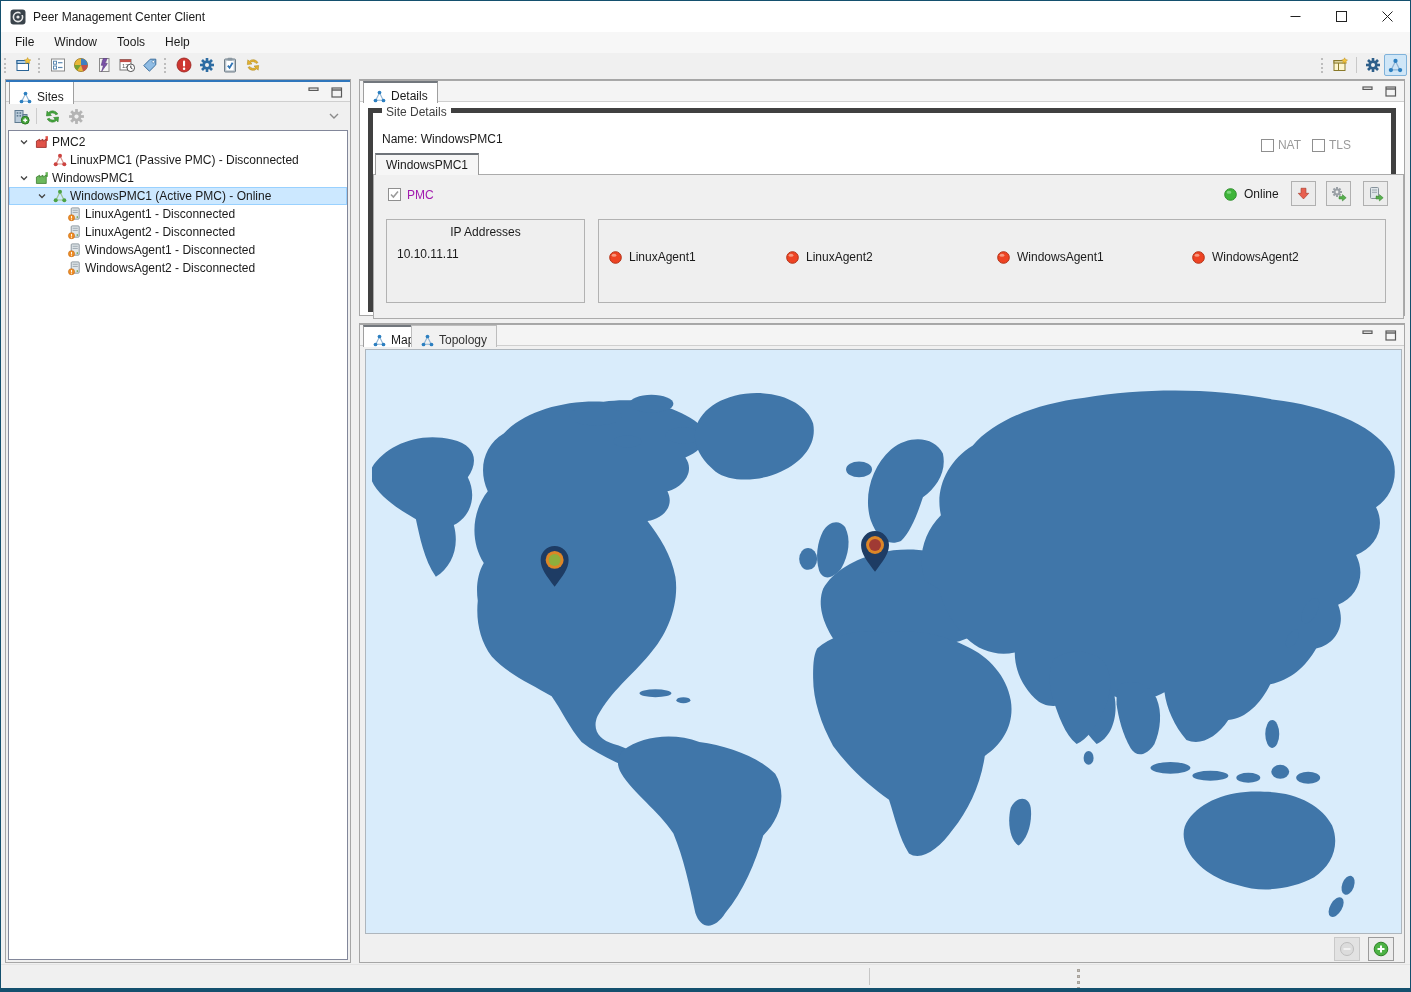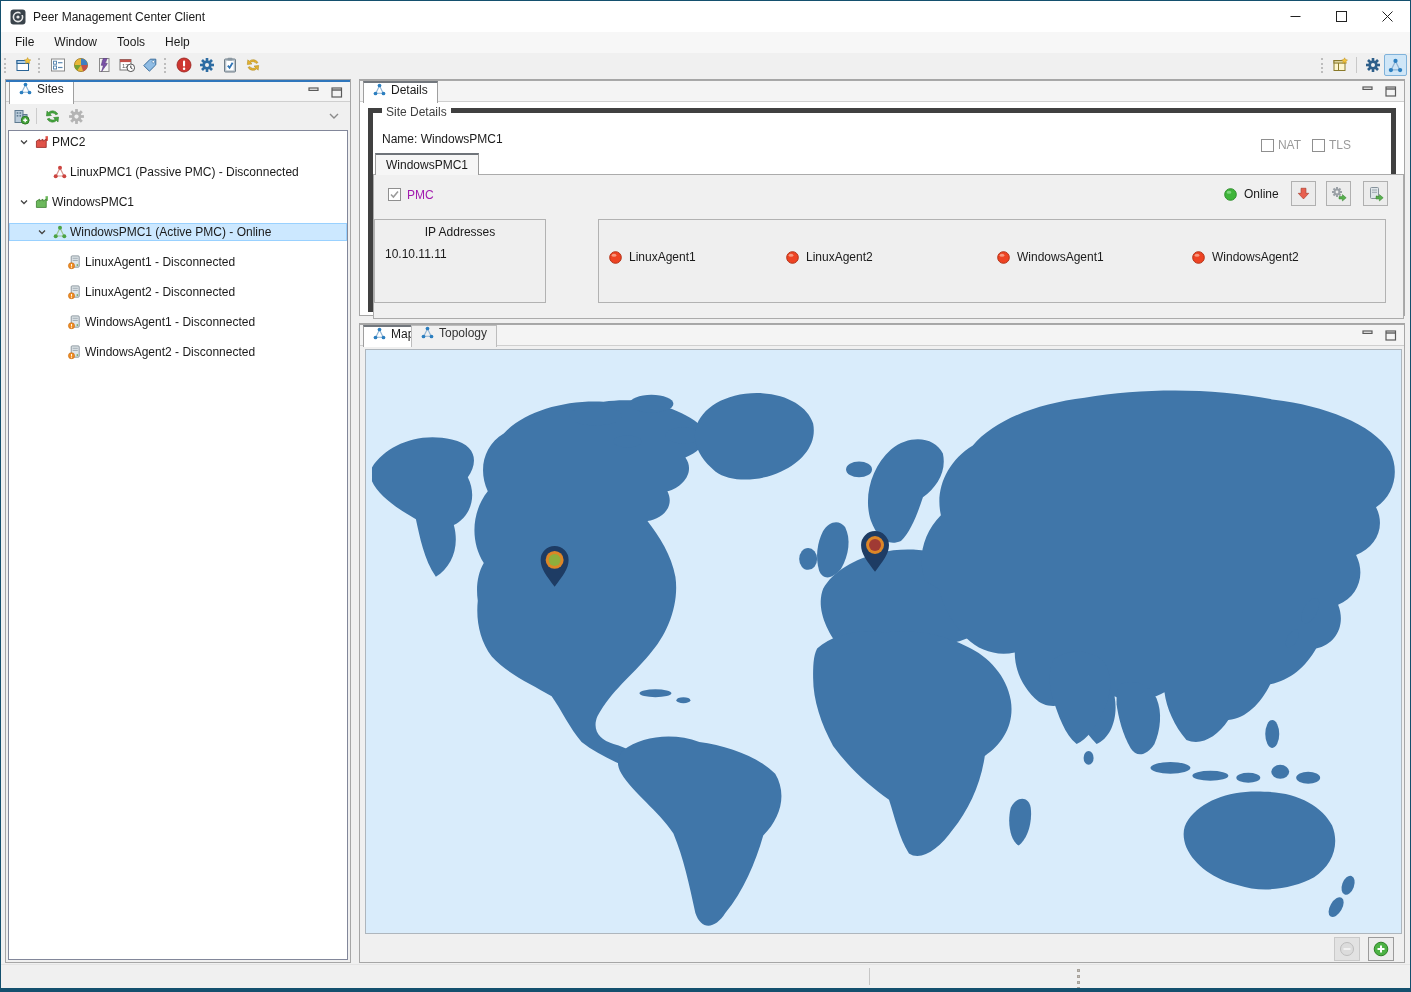--- a/index.html
+++ b/index.html
@@ -26,32 +26,32 @@
   .tb-btn { width:23px; height:22px; display:flex; align-items:center; justify-content:center; }
   .tb-sep { width:1px; height:16px; background:#c9c9c9; margin:0 4px; }
   .tb-right { margin-left:auto; display:flex; align-items:center; padding-right:3px; }
   .active-perspective { background:#cfe6f7; border:1px solid #7fb2da; border-radius:2px; }
 
   
   .panel { position:absolute; background:#f0f0f0; border:1px solid #a6a6a6; }
   .panel-header { position:relative; height:22px; background:#f4f4f4; border-bottom:1px solid #cfcfcf; }
   .hdr-blue { border-top:2px solid #2f76bc; }
   .hdr-gray { border-top:1px solid #a8a8a8; }
-  .vtab { position:absolute; top:0; height:22px; background:#ffffff; border-left:1px solid #9f9f9f; border-right:1px solid #9f9f9f; display:flex; align-items:flex-start; gap:5px; padding:0 9px; z-index:2; }
+  .vtab { position:absolute; top:0; height:22px; background:#ffffff; border-left:1px solid #9f9f9f; border-right:1px solid #9f9f9f; display:flex; align-items:flex-end; gap:5px; padding:0 9px; z-index:2; }
   .vtab.dark-top { border-top:2px solid #72777d; height:22px; }
   .vtab.inactive { background:#f1f1f1; border:1px solid #bdbdbd; border-bottom:none; color:#333; }
   .panel-minmax { position:absolute; right:7px; top:5px; display:flex; gap:11px; z-index:3; }
 
   
   .sites-toolbar { position:absolute; top:23px; left:0; right:0; height:26px; display:flex; align-items:center; padding:0 3px; }
   .pt-btn { width:24px; height:22px; display:flex; align-items:center; justify-content:center; }
   .pt-sep { width:1px; height:16px; background:#cccccc; margin:0 3px; }
   .pt-chevron { margin-left:auto; margin-right:8px; }
   .tree-box { position:absolute; top:50px; left:2px; right:2px; bottom:2px; background:#ffffff; border:1px solid #82879a; overflow:hidden; }
-  .tree-row { position:relative; height:18px; margin-top:12px; }
+  .tree-row { position:relative; height:18px; margin-top:0; }
   .tree-row.first { margin-top:2px; }
   .tree-row.sel { background:#cce8ff; box-shadow:inset 0 0 0 1px #99d1ff; }
   .twisty, .ticon { position:absolute; top:50%; transform:translateY(-50%); }
   .tlabel { position:absolute; top:2px; white-space:nowrap; }
 
   
   .details-body { position:absolute; top:22px; left:0; right:0; bottom:0; background:#ffffff; }
   .group-box { position:absolute; left:8px; right:8px; top:6px; bottom:3px; border:5px solid #404040; }
   .group-label { position:absolute; left:9px; top:-8px; background:#ffffff; padding:0 4px; color:#3f3f3f; }
   .name-row { position:absolute; left:9px; top:19px; }
@@ -505,21 +505,21 @@
         <div class="btn25" style="left:989px;">
           <svg width="16" height="16" viewBox="0 0 16 16">
               <rect x="2.5" y="1.5" width="8" height="11" rx="1" fill="#dfe5e9" stroke="#86929b"></rect>
               <line x1="4" y1="4" x2="9" y2="4" stroke="#9aa6ae"></line>
               <line x1="4" y1="6.3" x2="9" y2="6.3" stroke="#9aa6ae"></line>
               <circle cx="8.8" cy="10.5" r="0.9" fill="#5d9e3c"></circle>
               <path d="M8 10.6 H11.4 V8.6 L15.2 11.8 L11.4 15 V13 H8 Z" fill="#58b04e" stroke="#35832f" stroke-width="0.5"></path>
             </svg>
         </div>
 
-        <div class="info-box" style="left:0; width:172px;">
+        <div class="info-box" style="left:12px; width:199px;">
           <div class="box-header">IP Addresses</div>
           <div style="position:absolute; left:10px; top:27px;">10.10.11.11</div>
         </div>
 
         <div class="info-box" style="left:224px; width:788px;">
           <div class="agent-item" style="left:10px;">
             <svg width="13" height="13" viewBox="0 0 13 13">
                 <circle cx="6.5" cy="6.5" r="5.8" fill="#ee4323" stroke="#b23015"></circle>
                 <ellipse cx="5" cy="4.2" rx="2.4" ry="1.5" fill="#f9a88e" opacity="0.85"></ellipse>
               </svg>

